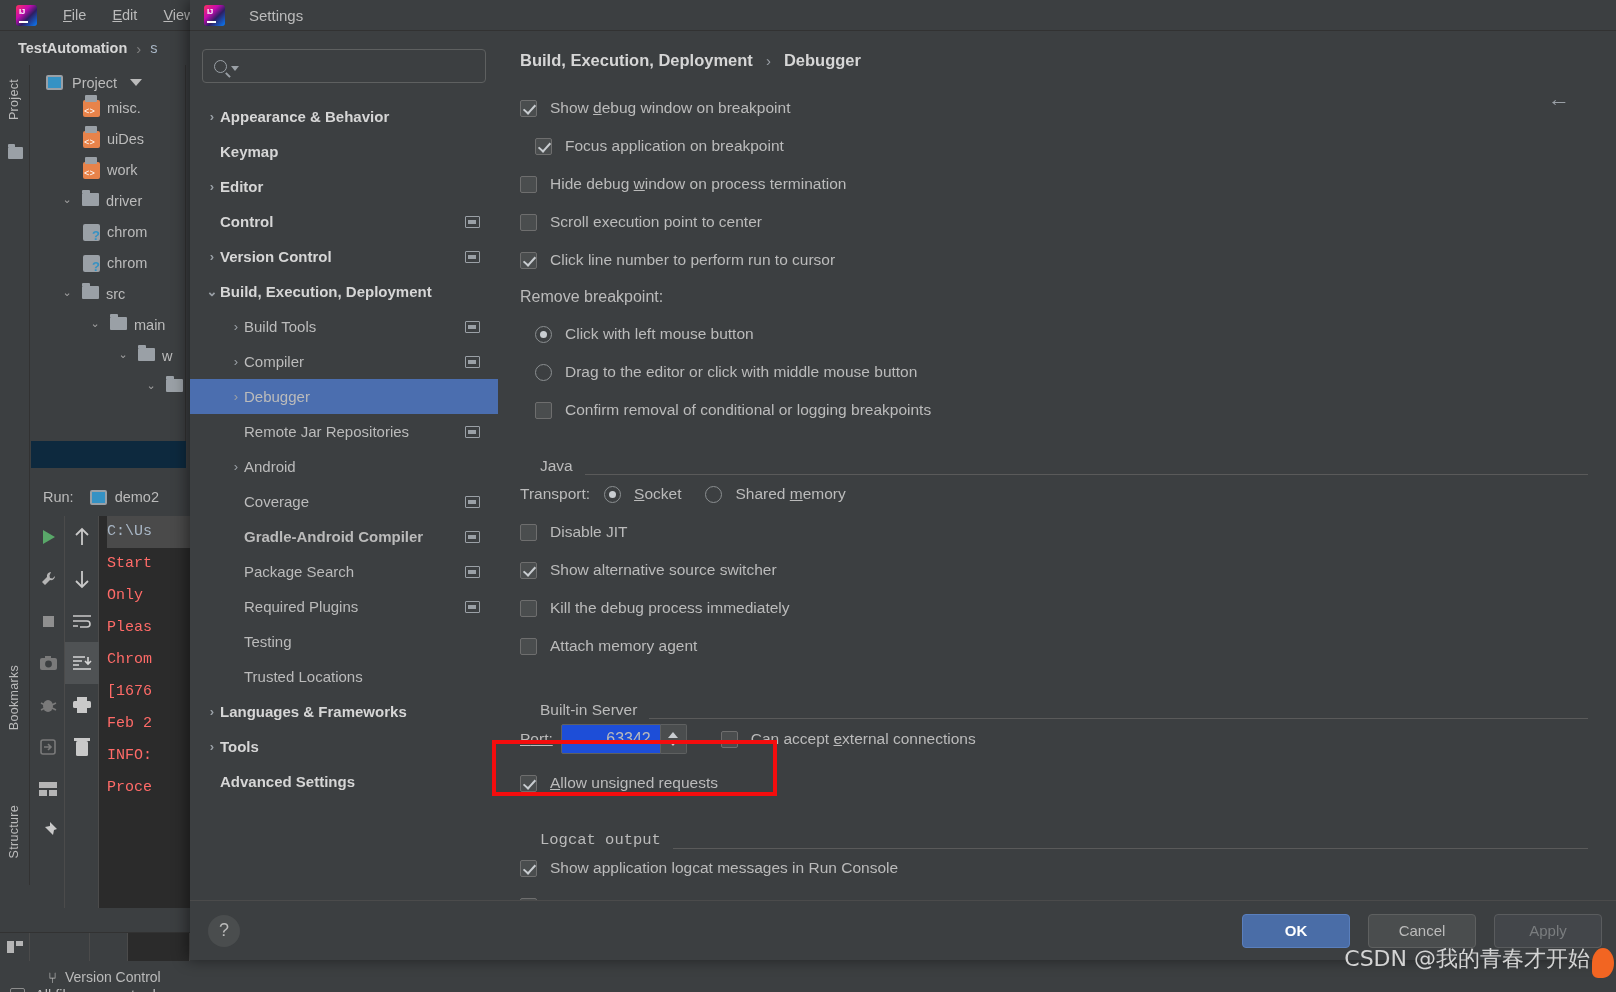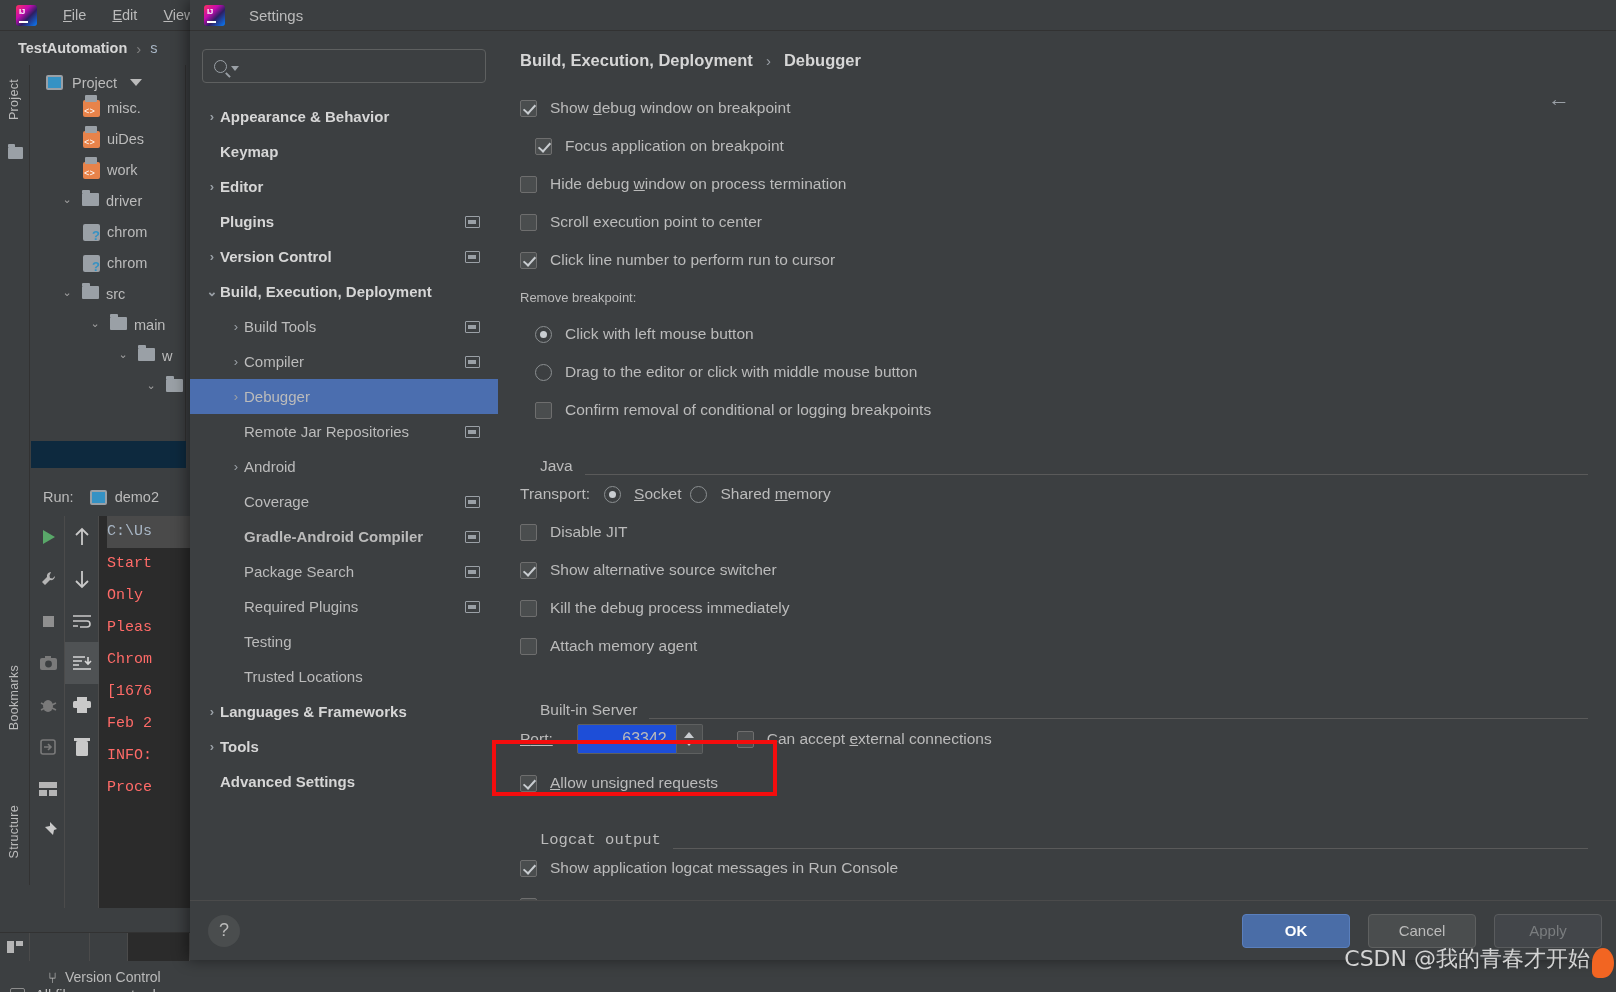--- a/index.html
+++ b/index.html
@@ -186,30 +186,30 @@
   }
   .rb {
     width:17px; height:17px; border:1.5px solid #8b8f91; border-radius:50%; background:#3c3f41;
     margin-right:13px; position:relative; flex:none;
   }
   .rb.on::after{
     content:""; position:absolute; left:4px; top:4px; width:7px; height:7px;
     border-radius:50%; background:#c9cdd1;
   }
   .u { text-decoration: underline; }
-  .sec-label { color:#bbbbbb; font-size:13px; height:36px; display:flex; align-items:center;}
+  .sec-label { color:#bbbbbb; font-size:16px; height:36px; display:flex; align-items:center;}
 
   .group {
     display:flex; align-items:flex-end; height:40px; margin-top:6px; padding-right:28px;margin-left:20px;
   }
   .group-title { color:#bbbbbb; font-size:15.5px; white-space:nowrap; }
   .group-line { flex:1; height:1px; background:#5a5a5a; margin-left:12px; }
 
   .port-row { display:flex; align-items:center; height:40px; }
-  .port-label { color:#bbbbbb; font-size:15.5px; margin-right:24px;text-decoration:underline; }
+  .port-label { color:#bbbbbb; font-size:15.5px; margin-right:8px;text-decoration:underline; }
   .port-field {
     width:100px; height:30px; background:#1d4ed8; border:1px solid #5e6060; border-radius:2px 0 0 2px;
     color:#bbbbbb; font-size:16px; text-align:right; padding-right:9px; line-height:28px;
   }
   .port-spin {
     width:26px; height:30px; background:#4a4d4e; border:1px solid #5e6060; border-left:none;
     border-radius:0 2px 2px 0; display:flex; flex-direction:column; align-items:center; justify-content:center; gap:2px;
   }
   .spin-up{ width:0;height:0;border-left:5px solid transparent;border-right:5px solid transparent;border-bottom:6px solid #c9cdd1;}
   .spin-dn{ width:0;height:0;border-left:5px solid transparent;border-right:5px solid transparent;border-top:6px solid #c9cdd1;}
@@ -484,21 +484,21 @@
           <div class="t-row bold" style="padding-left:14px;">
             <span class="t-arrow"></span>
             <span class="t-text">Keymap</span>
           </div>
           <div class="t-row bold" style="padding-left:14px;">
             <span class="t-arrow">›</span>
             <span class="t-text">Editor</span>
           </div>
           <div class="t-row bold" style="padding-left:14px;">
             <span class="t-arrow"></span>
-            <span class="t-text">Plugins</span>
+            <span class="t-text">Control</span>
             <span class="t-badge"></span>
           </div>
           <div class="t-row bold" style="padding-left:14px;">
             <span class="t-arrow">›</span>
             <span class="t-text">Version Control</span>
             <span class="t-badge"></span>
           </div>
           <div class="t-row bold" style="padding-left:14px;">
             <span class="t-arrow">⌄</span>
             <span class="t-text">Build, Execution, Deployment</span>
@@ -607,21 +607,21 @@
         </div>
 
         <div class="group">
           <span class="group-title">Java</span>
           <span class="group-line"></span>
         </div>
 
         <div class="opt">
           <span style="margin-right:14px;">Transport:</span>
           <span class="rb on"></span>
-          <span style="margin-right:9px;"><span class="u">S</span>ocket</span>
+          <span style="margin-right:24px;"><span class="u">S</span>ocket</span>
           <span class="rb"></span>
           <span>Shared <span class="u">m</span>emory</span>
         </div>
         <div class="opt">
           <span class="cb"></span>
           <span>Disable JIT</span>
         </div>
         <div class="opt">
           <span class="cb on"></span>
           <span>Show alternative source switcher</span>

